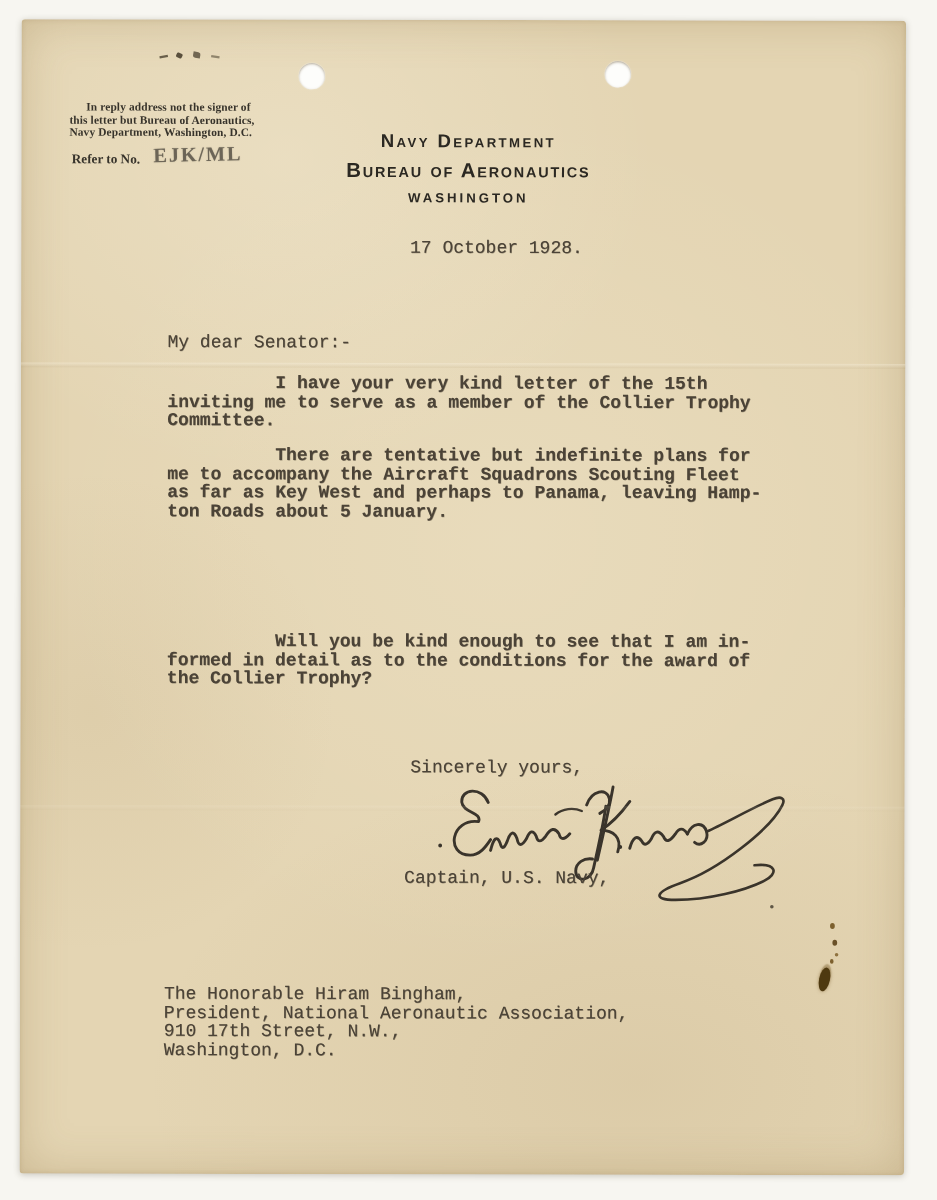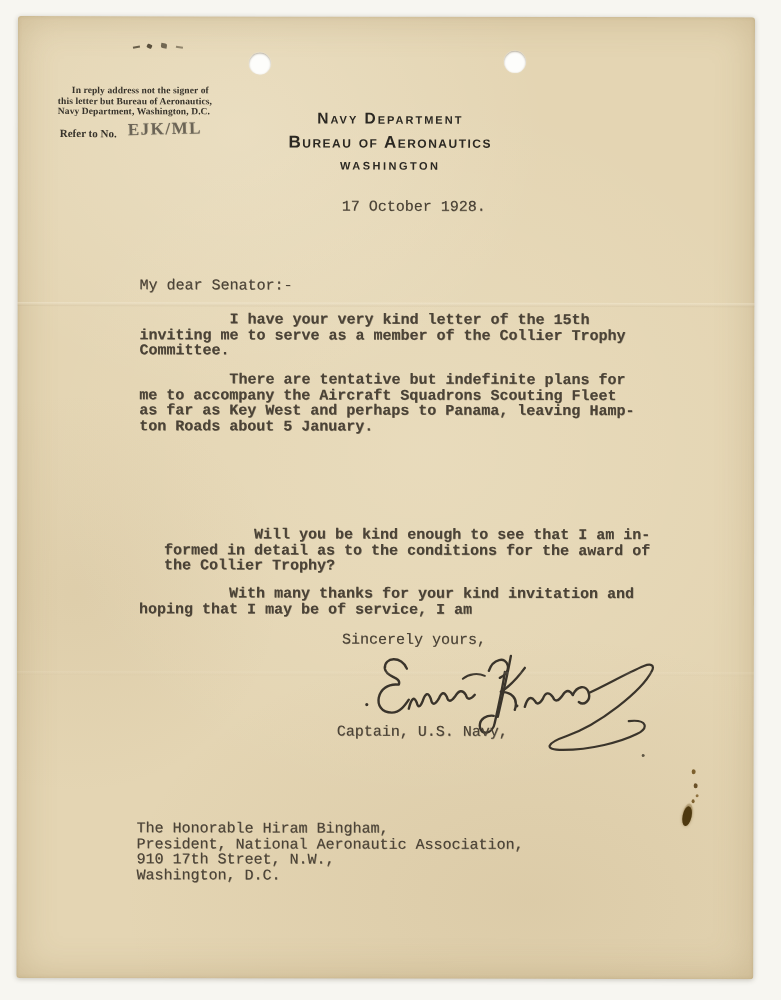--- a/index.html
+++ b/index.html
@@ -65,21 +65,21 @@
 
   
   .typed{
     position:absolute;font-family:"Liberation Mono",monospace;font-size:15px;line-height:15.5px;
     color:var(--ink-typewriter);white-space:pre;
     text-shadow:.4px .4px .5px rgba(70,60,45,.5);
   }
   .date{left:324px;top:183px;}
   .salutation{left:122px;top:262px;}
   .para{left:122px;font-weight:bold;}
-  .p1{top:296px;} .p2{top:356px;} .p3{top:433px;} .p4{top:511px;margin-left:25px;} .p5{top:570px;}
+  .p1{top:296px;} .p2{top:356px;} .p3{top:433px;} .p4{top:511px;} .p5{top:570px;}
   .closing{left:325px;top:616px;}
   .sig-title1{left:320px;top:708px;}
   .sig-title2{left:215px;top:727px;}
   .recipient{left:120px;top:805px;}
 
   
   .signature{position:absolute;left:342px;top:626px;width:320px;height:118px;}
   .signature svg{position:absolute;left:0;top:0;}
   .sr{position:absolute;width:1px;height:1px;overflow:hidden;clip:rect(0 0 0 0);white-space:nowrap;}
 
@@ -131,22 +131,20 @@
   <div class="typed para p1">          I have your very kind letter of the 15th
 inviting me to serve as a member of the Collier Trophy
 Committee.</div>
   <div class="typed para p2">          There are tentative but indefinite plans for
 me to accompany the Aircraft Squadrons Scouting Fleet
 as far as Key West and perhaps to Panama, leaving Hamp-
 ton Roads about 5 January.</div>
   <div class="typed para p4">          Will you be kind enough to see that I am in-
 formed in detail as to the conditions for the award of
 the Collier Trophy?</div>
-  <div class="typed para p5">          With many thanks for your kind invitation and
-hoping that I may be of service, I am</div>
 
   <div class="typed closing">Sincerely yours,</div>
 
   <div class="signature">
     <span class="sr">Ernest J. King</span>
     <svg width="320" height="118" viewBox="0 0 320 118">
       <g fill="none" stroke="#2c2720" stroke-width="2.4" stroke-linecap="round" stroke-linejoin="round" opacity="0.92">
 
         <path d="M 48 26 C 43 13, 25 14, 26 26 C 27 35, 43 34, 40 42 C 17 39, 12 70, 33 70 C 41 70, 46 63, 50 57"></path>
 

